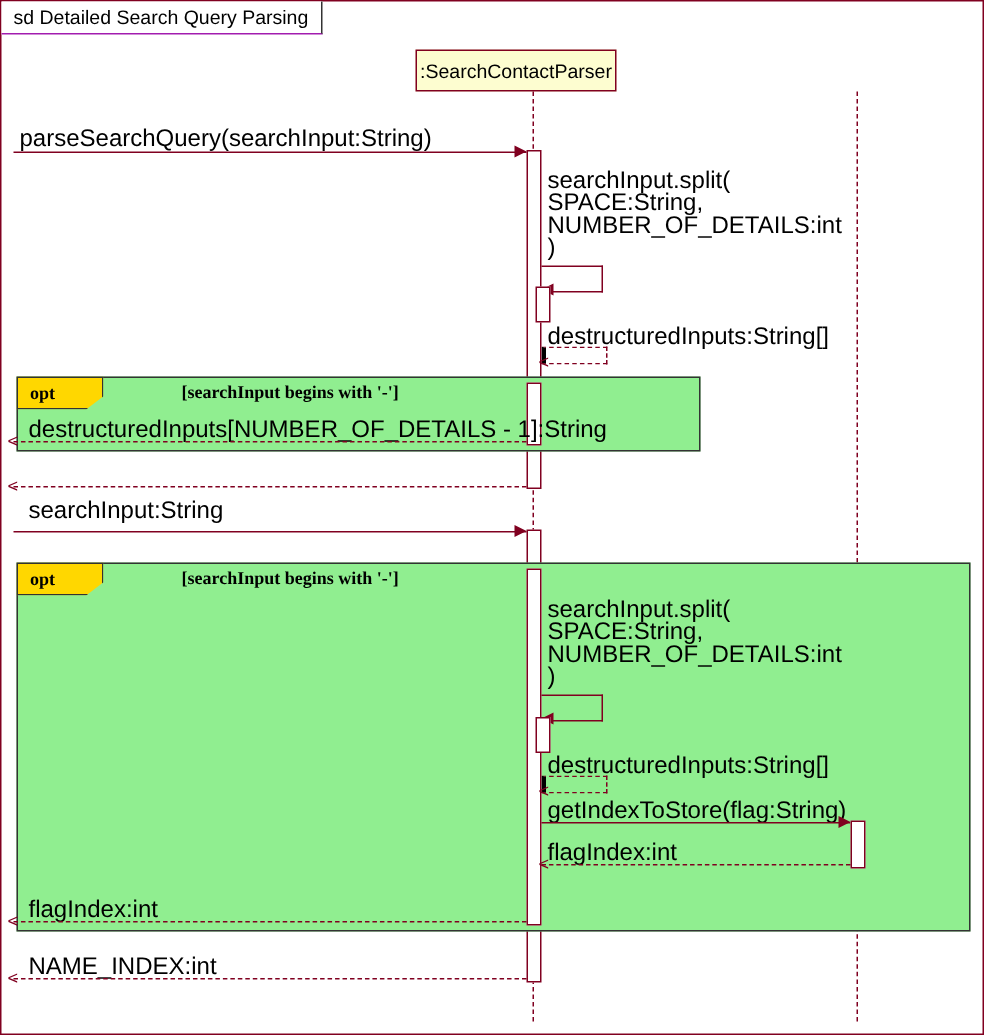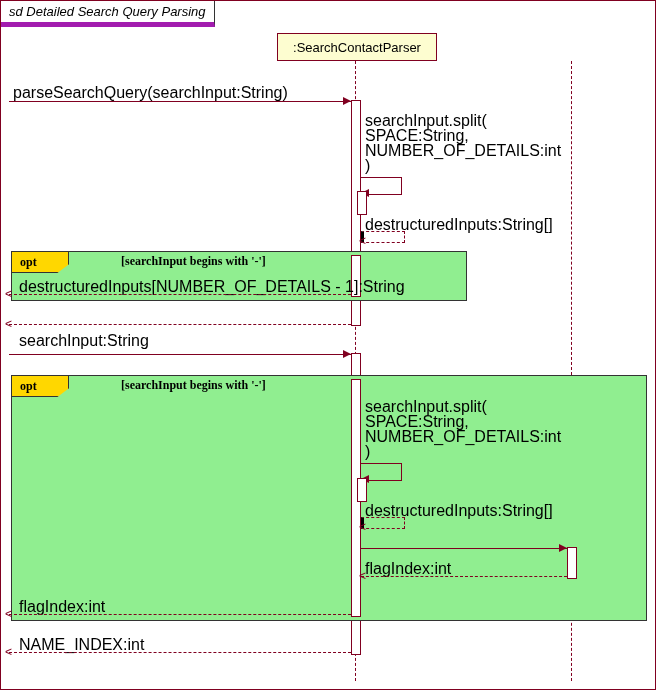--- a/index.html
+++ b/index.html
@@ -15,24 +15,23 @@
     height: 690px;
     border: 1px solid #800020;
     box-sizing: border-box;
   }
   .title-tab {
     position: absolute;
     top: 0;
     left: 0;
     padding: 3px 8px;
     border-right: 1px solid #333;
-    border-bottom: 5px solid #a21caf;
+    border-bottom: 1px solid #a21caf;
     font-size: 13px;
     background: #fff;
-    font-style: italic;
   }
   .participant {
     position: absolute;
     top: 32px;
     height: 28px;
     line-height: 28px;
     background: #fdfdd0;
     border: 1.5px solid #800020;
     text-align: center;
     font-size: 13px;
@@ -119,21 +118,21 @@
     border-style: dashed;
   }
 </style>
 </head>
 <body>
 
 <div class="canvas">
 
   <div class="title-tab">sd Detailed Search Query Parsing</div>
 
-  <div class="participant" style="left:276px; width:160px;">:SearchContactParser</div>
+  <div class="participant" style="left:276px; width:134px;">:SearchContactParser</div>
 
   <div class="lifeline" style="left:354px;"></div>
   <div class="lifeline" style="left:570px;"></div>
 
   <div class="act-bar" style="left:350px; top:99px; height:226px;"></div>
   <div class="act-bar" style="left:350px; top:352px; height:302px;"></div>
 
   <div class="label" style="left:12px; top:84px;">parseSearchQuery(searchInput:String)</div>
   <div class="msg-line" style="left:8px; top:100px; width:342px;"></div>
   <div class="arrow-r" style="left:342px; top:96px;"></div>
@@ -181,20 +180,21 @@
     <span>)</span>
   </div>
   <div class="self-call" style="left:360px; top:462px; width:40px; height:16px; z-index:3;"></div>
   <div class="arrow-l" style="left:360px; top:474px; z-index:3;"></div>
   <div class="act-bar" style="left:356px; top:477px; height:24px; z-index:3;"></div>
 
   <div class="label" style="left:364px; top:502px; z-index:3;">destructuredInputs:String[]</div>
   <div class="self-call dashed" style="left:360px; top:516px; width:40px; height:10px; z-index:3;"></div>
   <div class="arrow-l-open" style="left:358px; top:522px; z-index:3;">&lt;</div>
 
+  <div class="label" style="left:364px; top:532px; z-index:3;">getIndexToStore(flag:String)</div>
   <div class="msg-line" style="left:360px; top:547px; width:206px; z-index:3;"></div>
   <div class="arrow-r" style="left:558px; top:543px; z-index:3;"></div>
   <div class="act-bar" style="left:566px; top:546px; height:32px; z-index:3;"></div>
 
   <div class="label" style="left:364px; top:560px; z-index:3;">flagIndex:int</div>
   <div class="msg-line dashed" style="left:360px; top:575px; width:206px; z-index:3;"></div>
   <div class="arrow-l-open" style="left:358px; top:571px; z-index:3;">&lt;</div>
 
   <div class="label" style="left:18px; top:598px; z-index:3;">flagIndex:int</div>
   <div class="msg-line dashed" style="left:8px; top:613px; width:342px; z-index:3;"></div>

